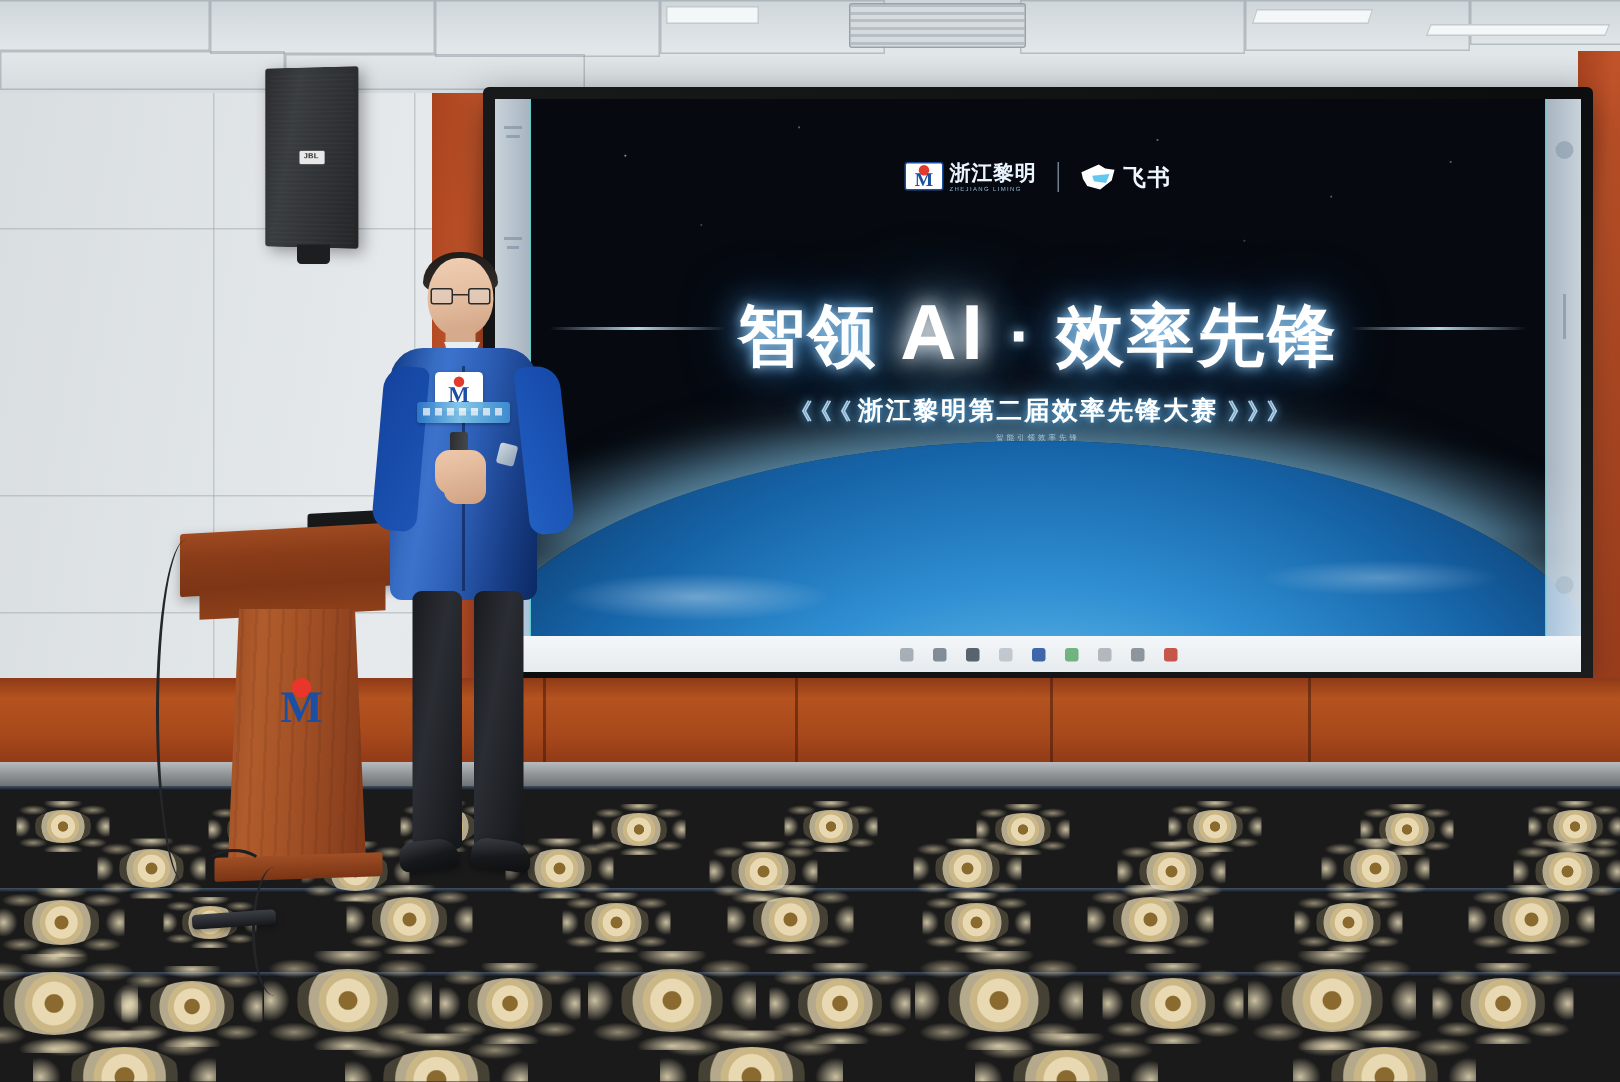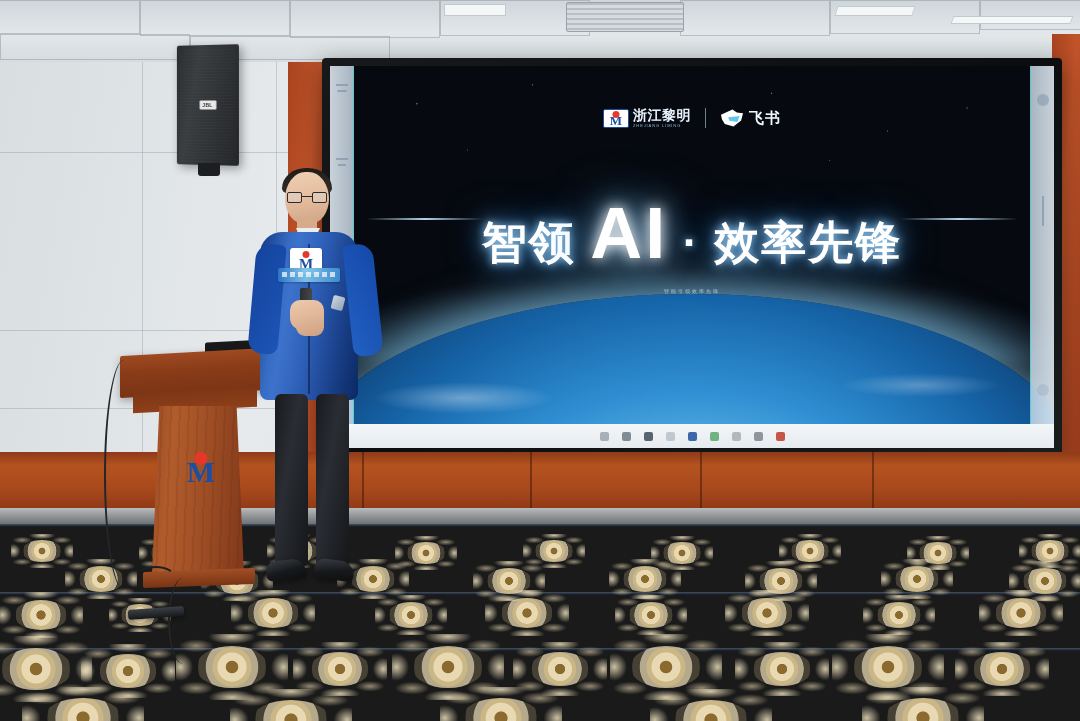--- a/index.html
+++ b/index.html
@@ -126,21 +126,21 @@
     width: 820px; height: 90px;
     background: radial-gradient(ellipse at 50% 100%, rgba(190,235,255,.85) 0%, rgba(120,200,250,.35) 40%, transparent 70%);
     filter: blur(6px);
   }
 
   
   .slide-logos {
     position: absolute; left: 0; top: 42px; width: 100%;
     display: flex; align-items: center; justify-content: center; gap: 14px;
   }
-  .lm-logo { display: flex; align-items: center; gap: 4px; }
+  .lm-logo { display: flex; align-items: flex-start; gap: 4px; }
   .lm-mark {
     position: relative; width: 26px; height: 19px;
     background: #ffffff; border: 1.5px solid #1b4fa0; border-radius: 2px;
   }
   .lm-mark::before {
     content: ""; position: absolute; left: 50%; top: 1px; transform: translateX(-50%);
     width: 7px; height: 7px; border-radius: 50%; background: #e23b2e;
   }
   .lm-mark::after {
     content: "M"; position: absolute; left: 0; right: 0; bottom: -1px;
@@ -168,21 +168,21 @@
   
   .slide-title {
     position: absolute; left: 0; top: 126px; width: 100%;
     text-align: center; white-space: nowrap;
     font-family: "Liberation Sans", sans-serif;
     font-size: 45px; font-weight: bold; color: #ffffff;
     letter-spacing: 2px;
     text-shadow: 0 0 8px rgba(160,215,255,.95), 0 0 22px rgba(90,175,240,.8), 0 0 40px rgba(40,130,220,.6);
   }
   .slide-title .ai {
-    font-size: 72px; letter-spacing: 3px;
+    font-size: 52px; letter-spacing: 3px;
     text-shadow: 0 0 14px #ffffff, 0 0 30px rgba(180,225,255,1), 0 0 55px rgba(70,165,240,.95);
   }
   .title-streak {
     position: absolute; top: 152px; height: 2px;
     background: linear-gradient(90deg, transparent, rgba(200,235,255,.9), transparent);
   }
 
   
   .slide-sub {
     position: absolute; left: 0; top: 196px; width: 100%;
@@ -495,20 +495,25 @@
 
       <div class="title-streak" style="left:36px; width:118px;"></div>
       <div class="title-streak" style="right:36px; width:118px;"></div>
       <div class="slide-title">
         <span>智领</span>
         <span class="ai">AI</span>
         <span>·</span>
         <span>效率先锋</span>
       </div>
 
+      <div class="slide-sub">
+        <span class="chev">《《《</span>
+        <span>浙江黎明第二届效率先锋大赛</span>
+        <span class="chev">》》》</span>
+      </div>
       <div class="slide-sub-mini">智能引领效率先锋</div>
 
     </div>
 
     <div class="os-sidebar-l">
       <div class="os-side-dash" style="top:18px;"></div>
       <div class="os-side-dash" style="top:24px; width:9px;"></div>
       <div class="os-side-dash" style="top:92px;"></div>
       <div class="os-side-dash" style="top:98px; width:8px;"></div>
       <div class="os-side-icon" style="top:300px; opacity:.4;"></div>

